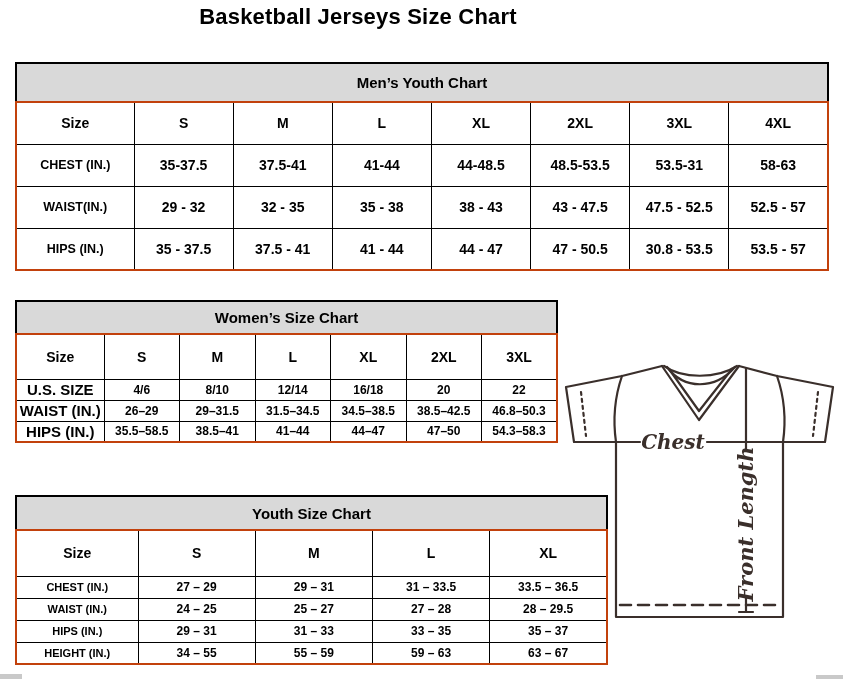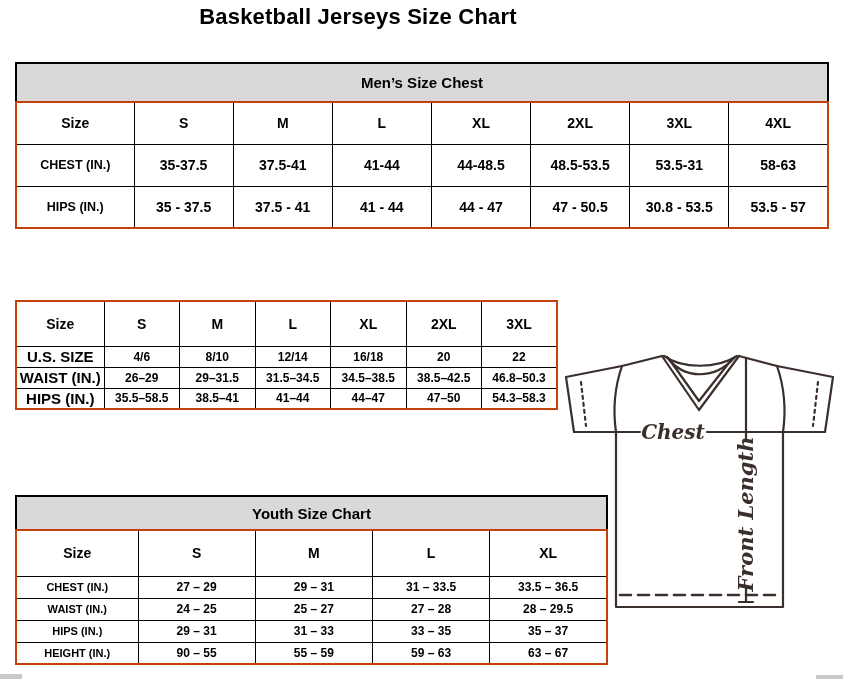--- a/index.html
+++ b/index.html
@@ -37,36 +37,36 @@
 
   
   .youth { left:15px; top:495px; width:593px; }
   .youth .tbl-header { height:34px; }
   .youth-grid tr.size-row td { height:46px; font-size:14px; }
   .youth-grid td { height:22px; font-size:12px; }
   .youth-grid td.row-label { font-size:11px; }
   .youth-grid td.col-label { font-size:13px; }
 
   
-  .jersey-wrap { position:absolute; left:556px; top:344px; width:287px; height:280px; }
+  .jersey-wrap { position:absolute; left:556px; top:354px; width:287px; height:280px; }
   .diagram-label { font-family:"DejaVu Serif", serif; font-style:italic; font-weight:bold; }
 
   
   .scroll-frag-left  { position:absolute; left:0; bottom:0; width:22px; height:5px; background:#c9c9c9; }
   .scroll-frag-right { position:absolute; right:0; bottom:0; width:27px; height:4px; background:#c9c9c9; }
 </style>
 </head>
 <body>
 
 <div class="page">
 
   <h1 class="page-title">Basketball Jerseys Size Chart</h1>
 
   <div class="tbl mens">
-    <div class="tbl-header">Men’s Size Chest</div>
+    <div class="tbl-header">Men’s Youth Chart</div>
     <table class="grid mens-grid">
       <colgroup>
         <col style="width:118px">
           <col>
           <col>
           <col>
           <col>
           <col>
           <col>
           <col>
@@ -86,34 +86,45 @@
             <td class="row-label">CHEST (IN.)</td>
             <td>35-37.5</td>
             <td>37.5-41</td>
             <td>41-44</td>
             <td>44-48.5</td>
             <td>48.5-53.5</td>
             <td>53.5-31</td>
             <td>58-63</td>
           </tr>
           <tr>
+            <td class="row-label">WAIST(IN.)</td>
+            <td>29 - 32</td>
+            <td>32 - 35</td>
+            <td>35 - 38</td>
+            <td>38 - 43</td>
+            <td>43 - 47.5</td>
+            <td>47.5 - 52.5</td>
+            <td>52.5 - 57</td>
+          </tr>
+          <tr>
             <td class="row-label">HIPS (IN.)</td>
             <td>35 - 37.5</td>
             <td>37.5 - 41</td>
             <td>41 - 44</td>
             <td>44 - 47</td>
             <td>47 - 50.5</td>
             <td>30.8 - 53.5</td>
             <td>53.5 - 57</td>
           </tr>
         </tbody>
     </table>
   </div>
 
   <div class="tbl womens">
+    <div class="tbl-header">Women’s Size Chart</div>
     <table class="grid womens-grid">
       <colgroup>
         <col style="width:88px">
           <col>
           <col>
           <col>
           <col>
           <col>
           <col>
       </colgroup>
@@ -192,21 +203,21 @@
           </tr>
           <tr>
             <td class="row-label">HIPS (IN.)</td>
             <td>29 – 31</td>
             <td>31 – 33</td>
             <td>33 – 35</td>
             <td>35 – 37</td>
           </tr>
           <tr>
             <td class="row-label">HEIGHT (IN.)</td>
-            <td>90 – 55</td>
+            <td>34 – 55</td>
             <td>55 – 59</td>
             <td>59 – 63</td>
             <td>63 – 67</td>
           </tr>
         </tbody>
     </table>
   </div>
 
   <div class="jersey-wrap">
     <svg width="287" height="280" viewBox="0 0 287 280">

